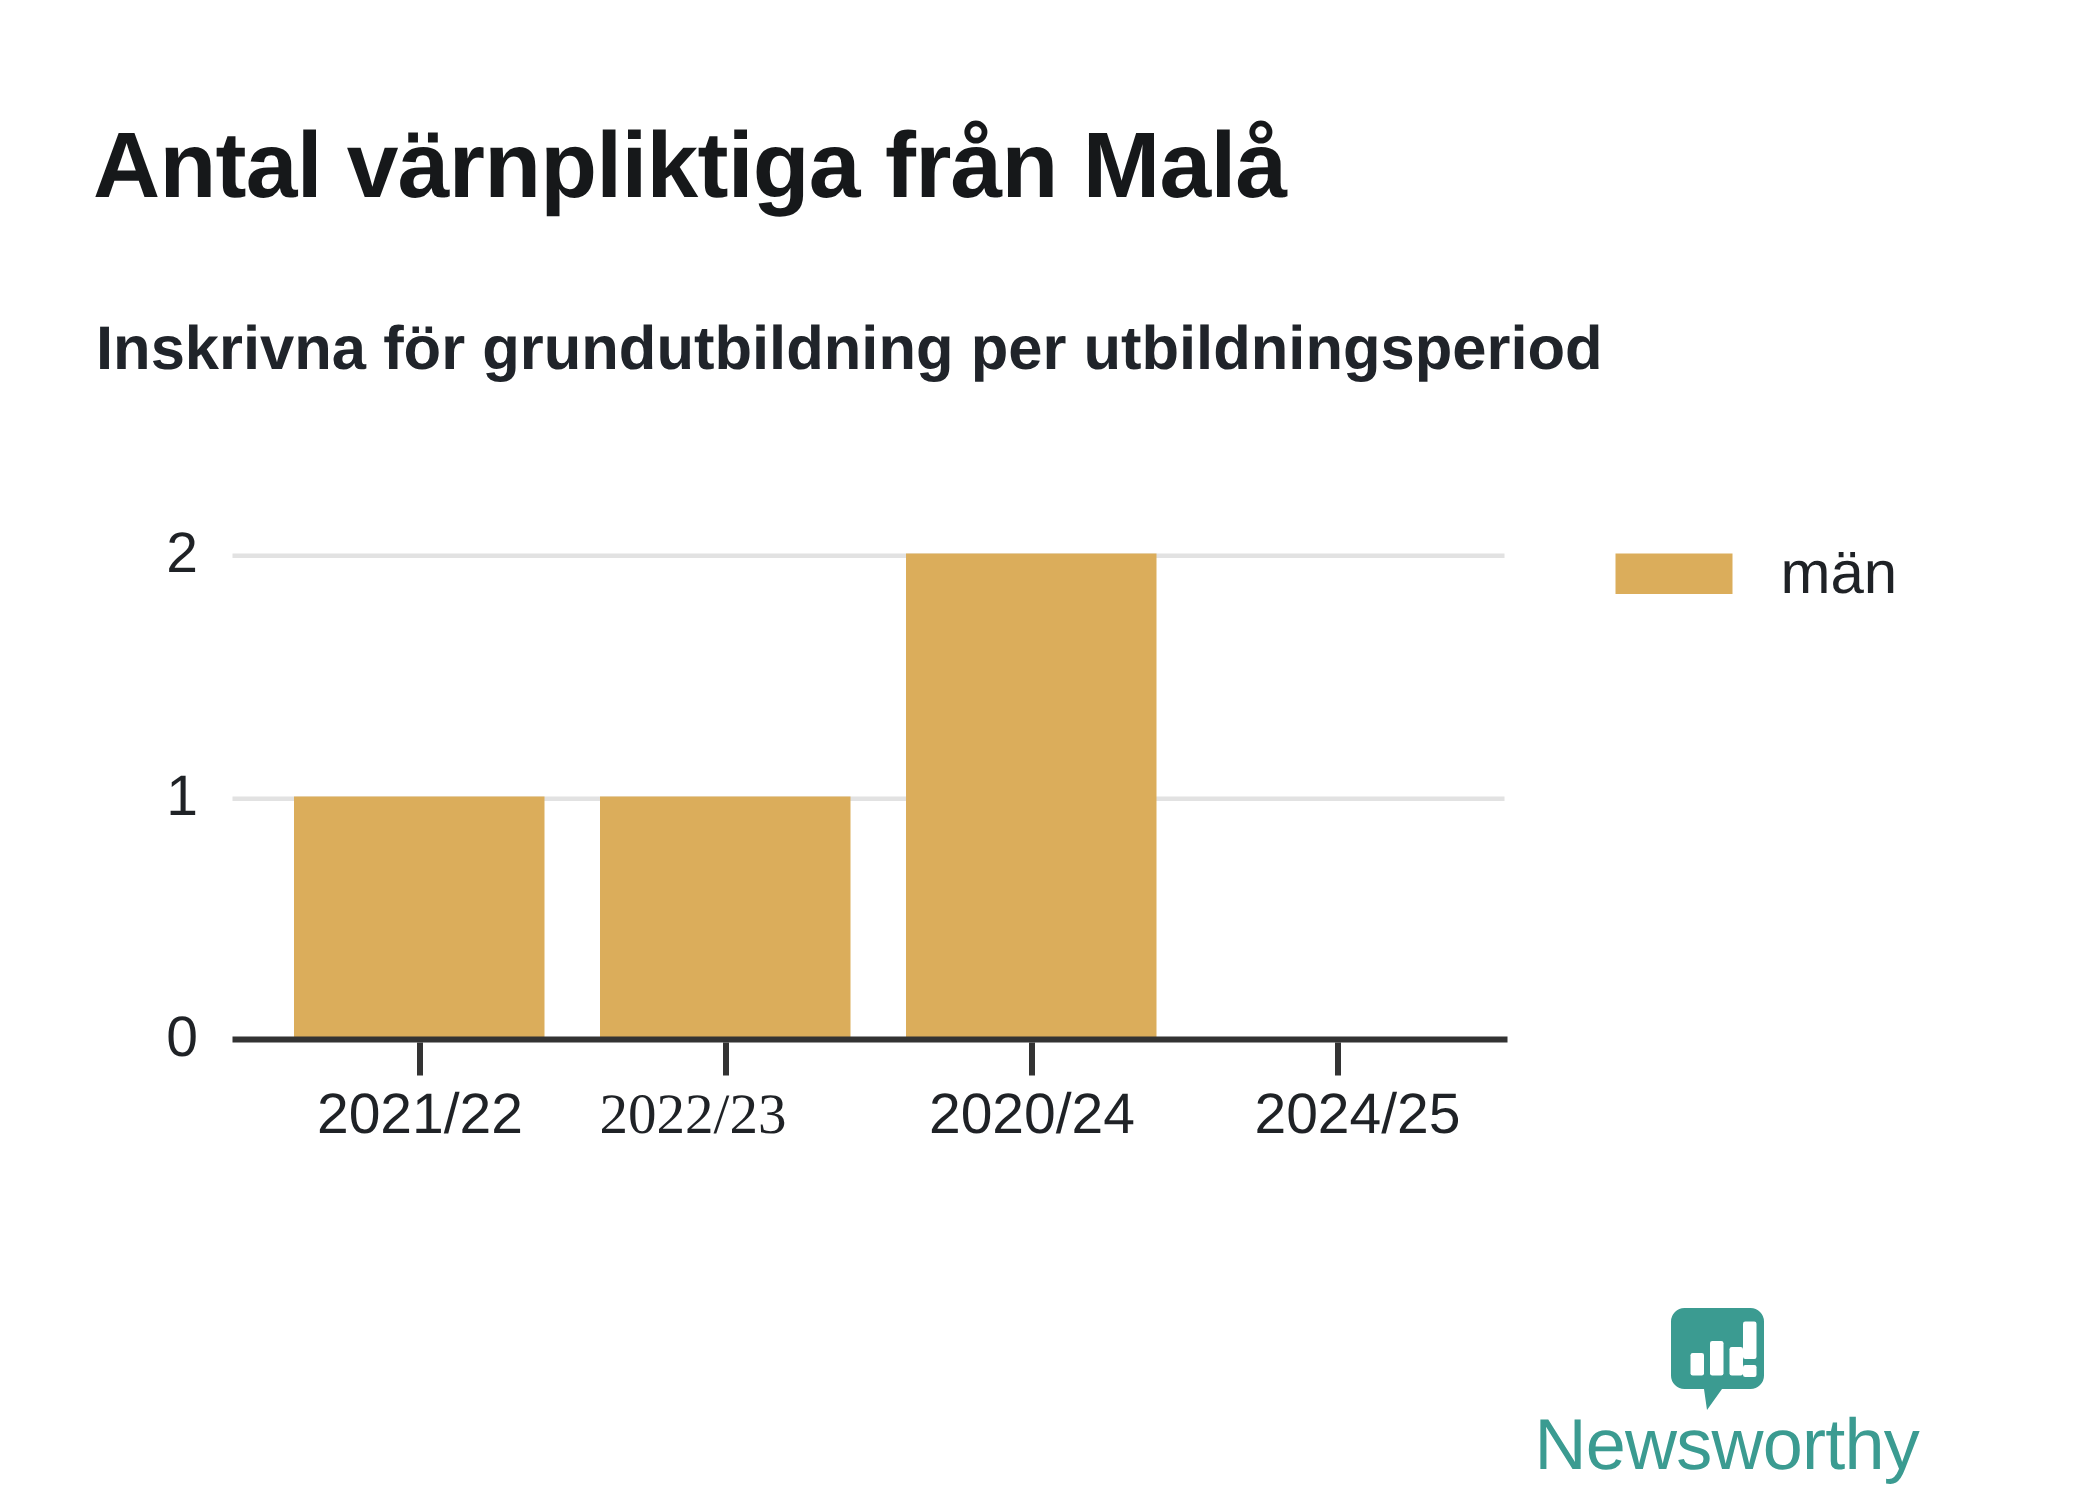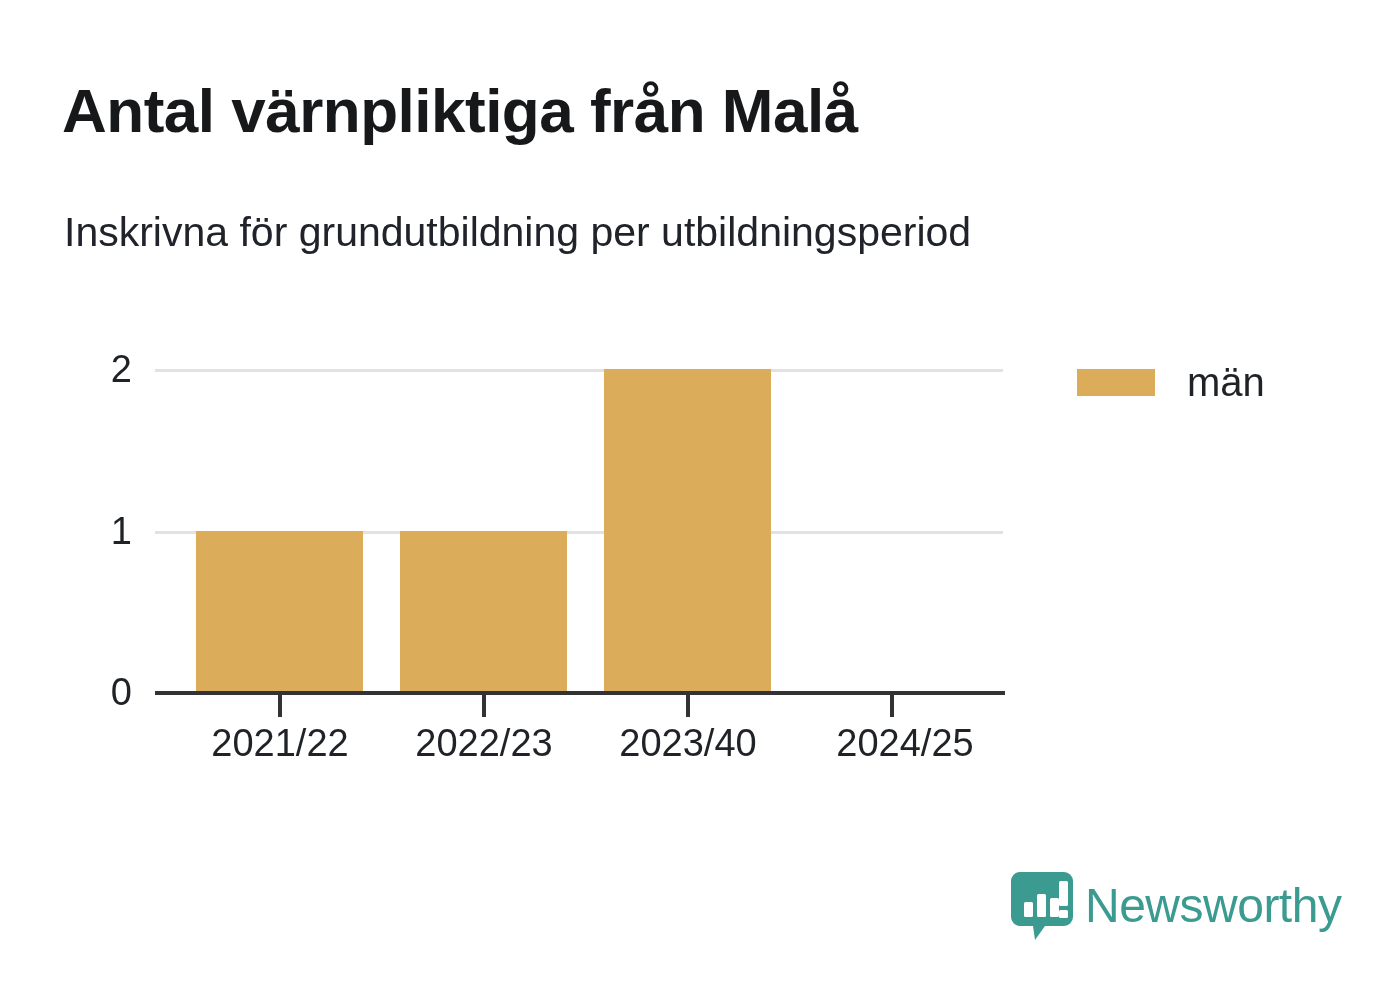--- a/index.html
+++ b/index.html
@@ -28,21 +28,21 @@
     line-height: 1.0;
     color: #16181a;
     white-space: nowrap;
     margin-top: 20px;
   }
   #chart-subtitle {
     position: absolute;
     left: 64px;
     top: 212px;
     font-size: 41px;
-    font-weight: normal;
+    font-weight: bold;
     line-height: 1.0;
     color: #20242a;
     white-space: nowrap;
   }
 
   
   #plot-area {
     position: absolute;
     left: 155px;
     top: 369px;
@@ -130,20 +130,21 @@
     white-space: nowrap;
   }
 
   
   #newsworthy-logo {
     position: absolute;
     left: 1011px;
     top: 872px;
     display: flex;
     align-items: center;
+    flex-direction: column;
   }
   #newsworthy-mark { display: block; }
   #newsworthy-wordmark {
     margin-left: 12px;
     font-size: 48px;
     font-weight: normal;
     letter-spacing: -0.5px;
     line-height: 1;
     white-space: nowrap;
   }
@@ -172,22 +173,22 @@
 </div>
 
 <div id="axis-line" style="background: rgb(51, 51, 51);"></div>
 
 <div class="x-tick-mark" style="left: 278px; background: rgb(51, 51, 51);"></div>
 <div class="x-tick-mark" style="left: 482px; background: rgb(51, 51, 51);"></div>
 <div class="x-tick-mark" style="left: 686px; background: rgb(51, 51, 51);"></div>
 <div class="x-tick-mark" style="left: 890px; background: rgb(51, 51, 51);"></div>
 
 <div class="x-tick-label" style="left: 280px;">2021/22</div>
-<div class="x-tick-label" style="left: 484px;">2022/23</div>
-<div class="x-tick-label" style="left: 688px;">2023/40</div>
+<div class="x-tick-label" style="left: 462px; font-family: Liberation Serif, serif;">2022/23</div>
+<div class="x-tick-label" style="left: 688px;">2020/24</div>
 <div class="x-tick-label" style="left: 905px;">2024/25</div>
 
 <div id="legend">
   <div id="legend-swatch-man" style="background: rgb(219, 173, 91);"></div>
   <div id="legend-label-man">män</div>
 </div>
 
 <div id="newsworthy-logo">
   <span>
     <svg id="newsworthy-mark" width="62" height="68" viewBox="0 0 62 68" xmlns="http://www.w3.org/2000/svg">

